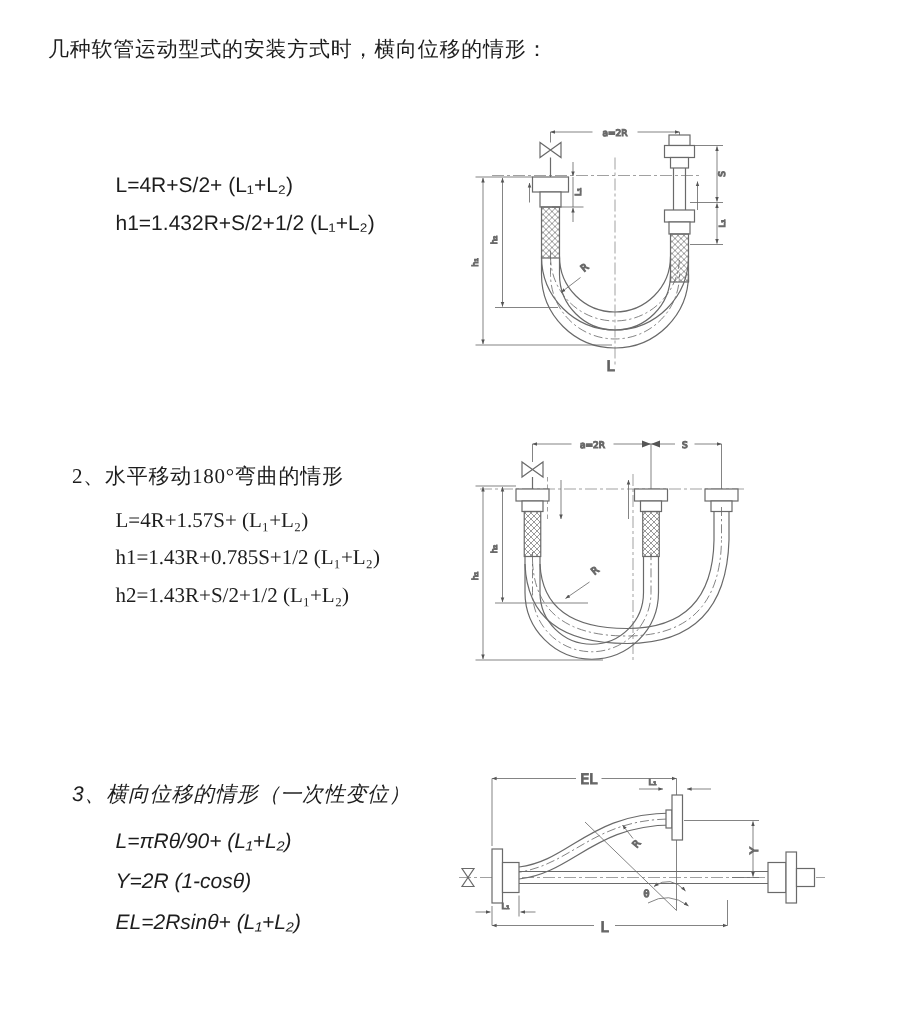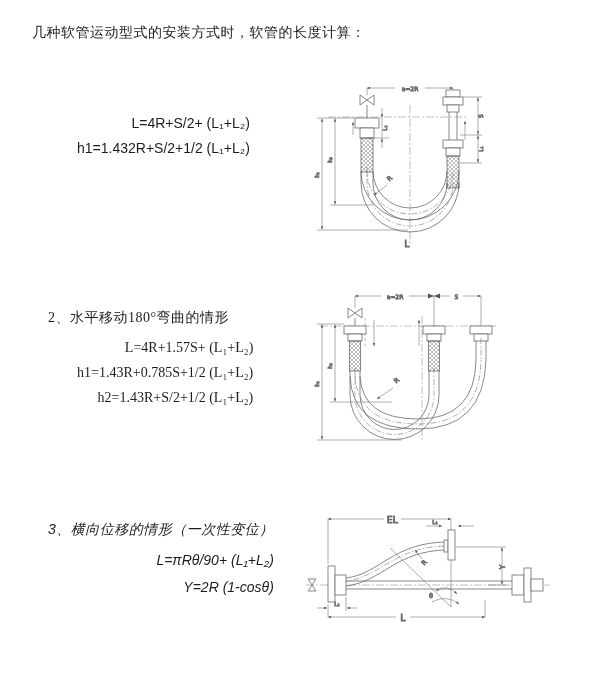--- a/index.html
+++ b/index.html
@@ -2,35 +2,35 @@
 <html><head>
 <meta charset="utf-8">
 <style>
   html,body{margin:0;padding:0;background:#fff;}
   #page{position:relative;width:600px;height:675px;background:#fff;overflow:hidden;
         font-family:"Liberation Sans","DejaVu Sans",sans-serif;color:#1d1d1d;}
   .abs{position:absolute;}
   #doc-title{left:32px;top:24px;font-size:14px;letter-spacing:0.5px;}
   .section{position:absolute;left:48px;}
   .sec-heading{font-size:14px;letter-spacing:0.5px;height:20px;margin-bottom:6px;}
-  .formulas{padding-left:29px;font-size:14px;text-align:right;}
+  .formulas{padding-left:29px;font-size:14px;}
   .f-line{line-height:25px;white-space:pre;}
   #section-3 .f-line{line-height:27px;}
   svg{display:block;}
   svg text{fill:#3c3c3c;font-family:"DejaVu Sans","Liberation Sans",sans-serif;}
   .dl{font-size:6px;}
   .dls{font-size:5.5px;}
   .dlb{font-size:9.5px;}
 </style>
 </head>
 <body>
 
 <div id="page">
 
-  <div id="doc-title" class="abs">几种软管运动型式的安装方式时，软管的长度计算：</div>
+  <div id="doc-title" class="abs">几种软管运动型式的安装方式时，横向位移的情形：</div>
 
   <div class="section" id="section-1" style="top:111px;">
     <div class="formulas">
       <div class="f-line">L=4R+S/2+ (L₁+L₂)</div>
       <div class="f-line">h1=1.432R+S/2+1/2 (L₁+L₂)</div>
     </div>
   </div>
 
   <div class="section" id="section-2" style="top:309px;font-family:Liberation Serif, serif;">
     <div class="sec-heading">2、水平移动180°弯曲的情形</div>
@@ -39,20 +39,21 @@
       <div class="f-line">h1=1.43R+0.785S+1/2 (L₁+L₂)</div>
       <div class="f-line">h2=1.43R+S/2+1/2 (L₁+L₂)</div>
     </div>
   </div>
 
   <div class="section" id="section-3" style="top:521px;font-style:italic;">
     <div class="sec-heading">3、横向位移的情形（一次性变位）</div>
     <div class="formulas">
       <div class="f-line">L=πRθ/90+ (L₁+L₂)</div>
       <div class="f-line">Y=2R (1-cosθ)</div>
+      <div class="f-line">EL=2Rsinθ+ (L₁+L₂)</div>
     </div>
   </div>
 
   <div class="abs" style="left:310px;top:75px;">
   <svg width="215" height="180" viewBox="0 0 215 180">
     <defs>
       <pattern id="hp1" width="4" height="4" patternUnits="userSpaceOnUse">
         <path d="M0,4 L4,0 M0,0 L4,4" stroke="#8f8f8f" stroke-width="0.6"></path>
       </pattern>
       <marker id="ar1" viewBox="0 0 10 10" refX="9.3" refY="5" markerWidth="6" markerHeight="6" orient="auto-start-reverse">

